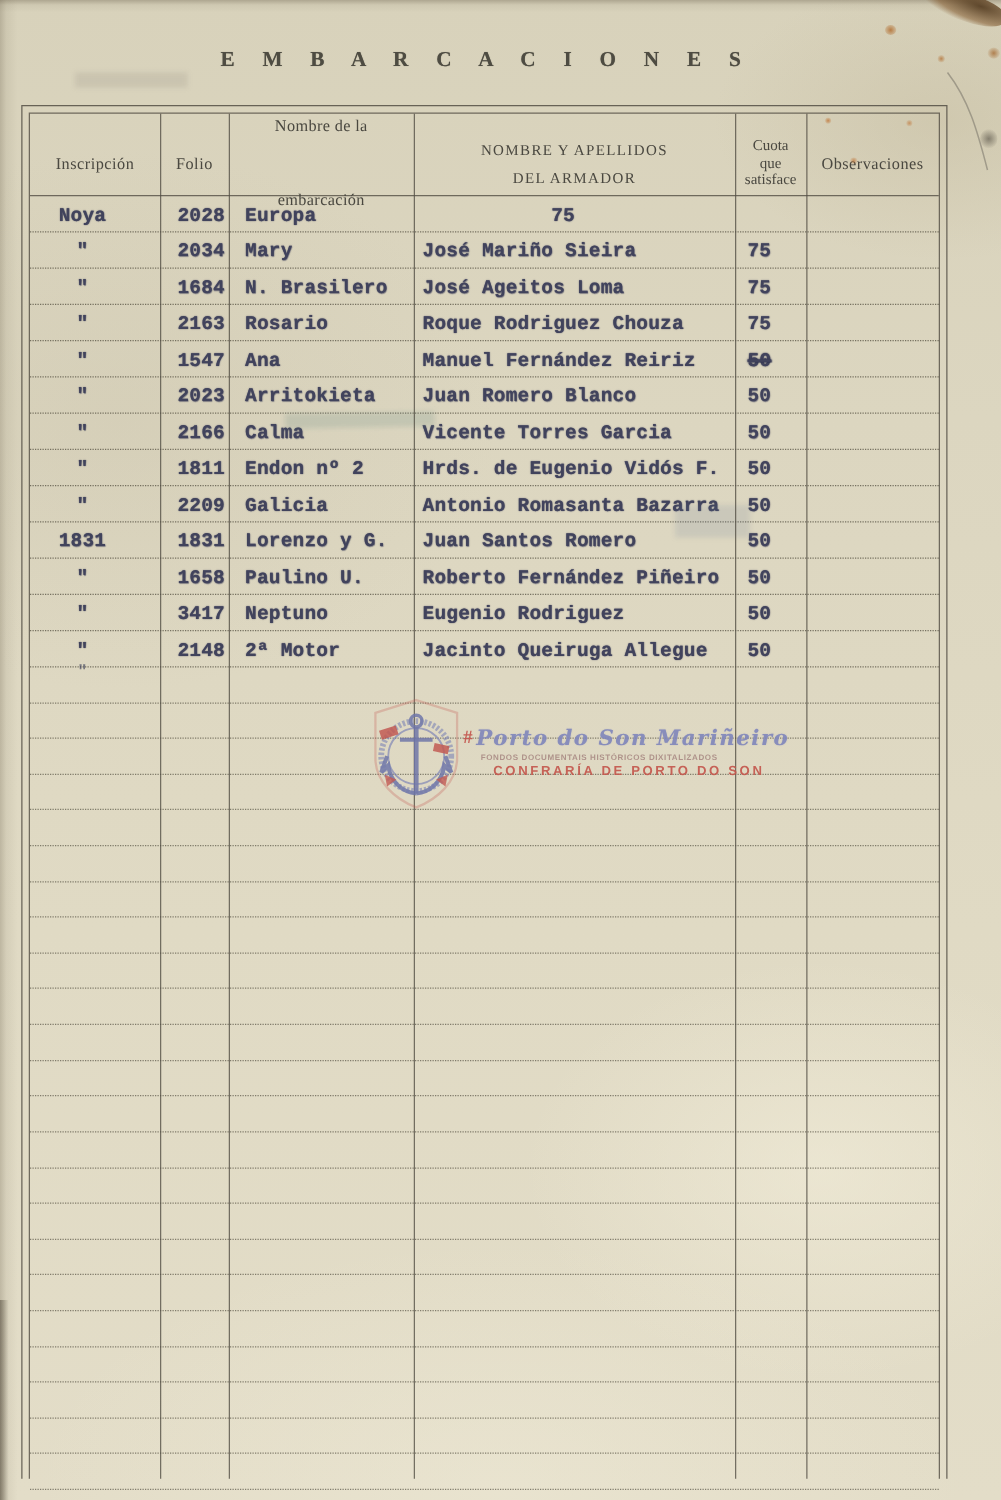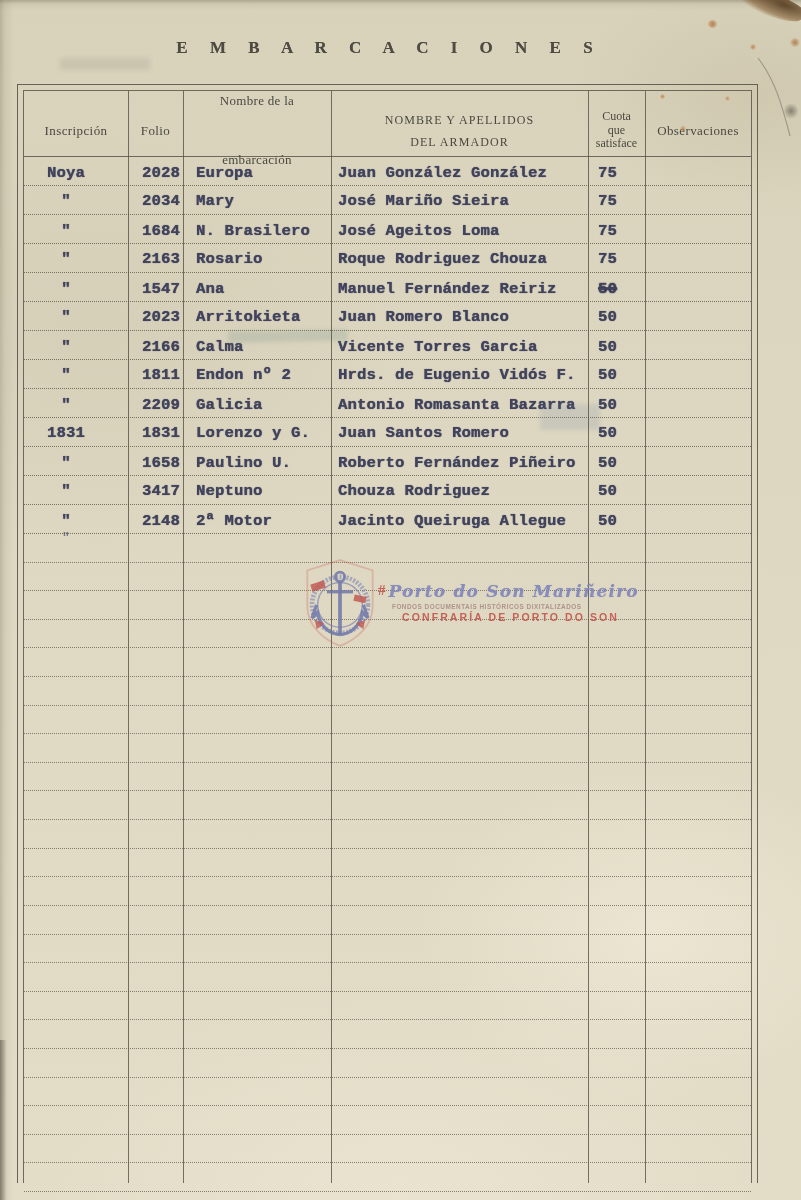--- a/index.html
+++ b/index.html
@@ -56,21 +56,21 @@
   .c-cuota{text-align:center;padding-right:18px;}
   .data-row:nth-child(odd) .cell{transform:translateY(.5px);}
   .overstrike{text-decoration:line-through;text-decoration-thickness:1.5px;
     text-shadow:0 0 1.4px rgba(50,52,80,1), .5px .5px .8px rgba(50,52,80,.8);}
   .empty-row{height:27.62px;border-bottom:1px dotted rgba(92,87,72,.72);position:relative;}
   .stray-mark{
     position:absolute;left:38px;top:-4px;font-family:"Liberation Mono",monospace;
     font-size:13px;font-weight:700;color:rgba(65,67,92,.65);
   }
   
-  .watermark{position:absolute;left:298px;top:555px;width:300px;height:96px;z-index:5;display:flex;opacity:.92;}
+  .watermark{position:absolute;left:311px;top:555px;width:300px;height:96px;z-index:5;display:flex;opacity:.92;justify-content:center;}
   .wm-badge{flex:0 0 84px;height:96px;}
   .wm-text{padding-top:26px;margin-left:-4px;}
   .wm-line1{white-space:nowrap;}
   .wm-hash{color:#c4574f;font-weight:700;font-size:15px;margin-right:3px;vertical-align:2px;}
   .wm-script{
     font-family:"DejaVu Serif",serif;font-style:italic;font-weight:600;
     font-size:17px;color:#8187bb;letter-spacing:1.2px;
     text-shadow:0 0 1px rgba(129,135,187,.5);
   }
   .wm-sub{font-family:"Liberation Sans",sans-serif;font-size:6.4px;letter-spacing:.5px;
@@ -115,21 +115,20 @@
         <div class="hcell h-obs">
           <span>Observaciones</span>
         </div>
       </div>
 
       <div>
   <div class="grid-row data-row">
     <div class="cell c-insc">Noya</div>
     <div class="cell c-folio">2028</div>
     <div class="cell c-emb">Europa</div>
-    <div class="cell c-arm">Juan González González</div>
     <div class="cell c-cuota">75</div>
     <div class="cell c-obs"></div>
   </div>
 
   <div class="grid-row data-row">
     <div class="cell c-insc">"</div>
     <div class="cell c-folio">2034</div>
     <div class="cell c-emb">Mary</div>
     <div class="cell c-arm">José Mariño Sieira</div>
     <div class="cell c-cuota">75</div>
@@ -214,21 +213,21 @@
     <div class="cell c-emb">Paulino U.</div>
     <div class="cell c-arm">Roberto Fernández Piñeiro</div>
     <div class="cell c-cuota">50</div>
     <div class="cell c-obs"></div>
   </div>
 
   <div class="grid-row data-row">
     <div class="cell c-insc">"</div>
     <div class="cell c-folio">3417</div>
     <div class="cell c-emb">Neptuno</div>
-    <div class="cell c-arm">Chouza Rodriguez</div>
+    <div class="cell c-arm">Eugenio Rodriguez</div>
     <div class="cell c-cuota">50</div>
     <div class="cell c-obs"></div>
   </div>
 
   <div class="grid-row data-row">
     <div class="cell c-insc">"</div>
     <div class="cell c-folio">2148</div>
     <div class="cell c-emb">2ª Motor</div>
     <div class="cell c-arm">Jacinto Queiruga Allegue</div>
     <div class="cell c-cuota">50</div>

